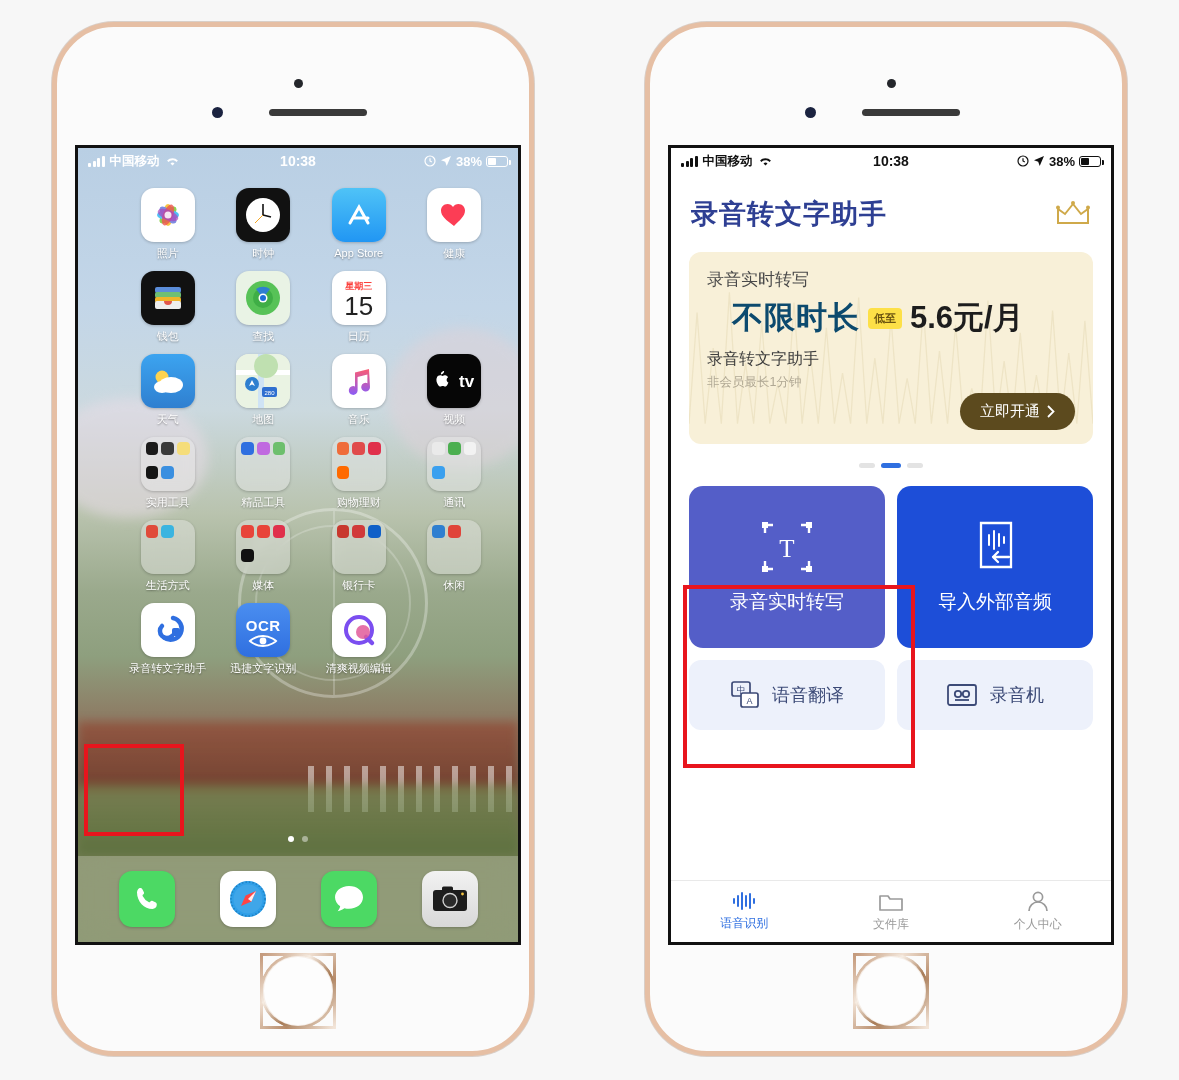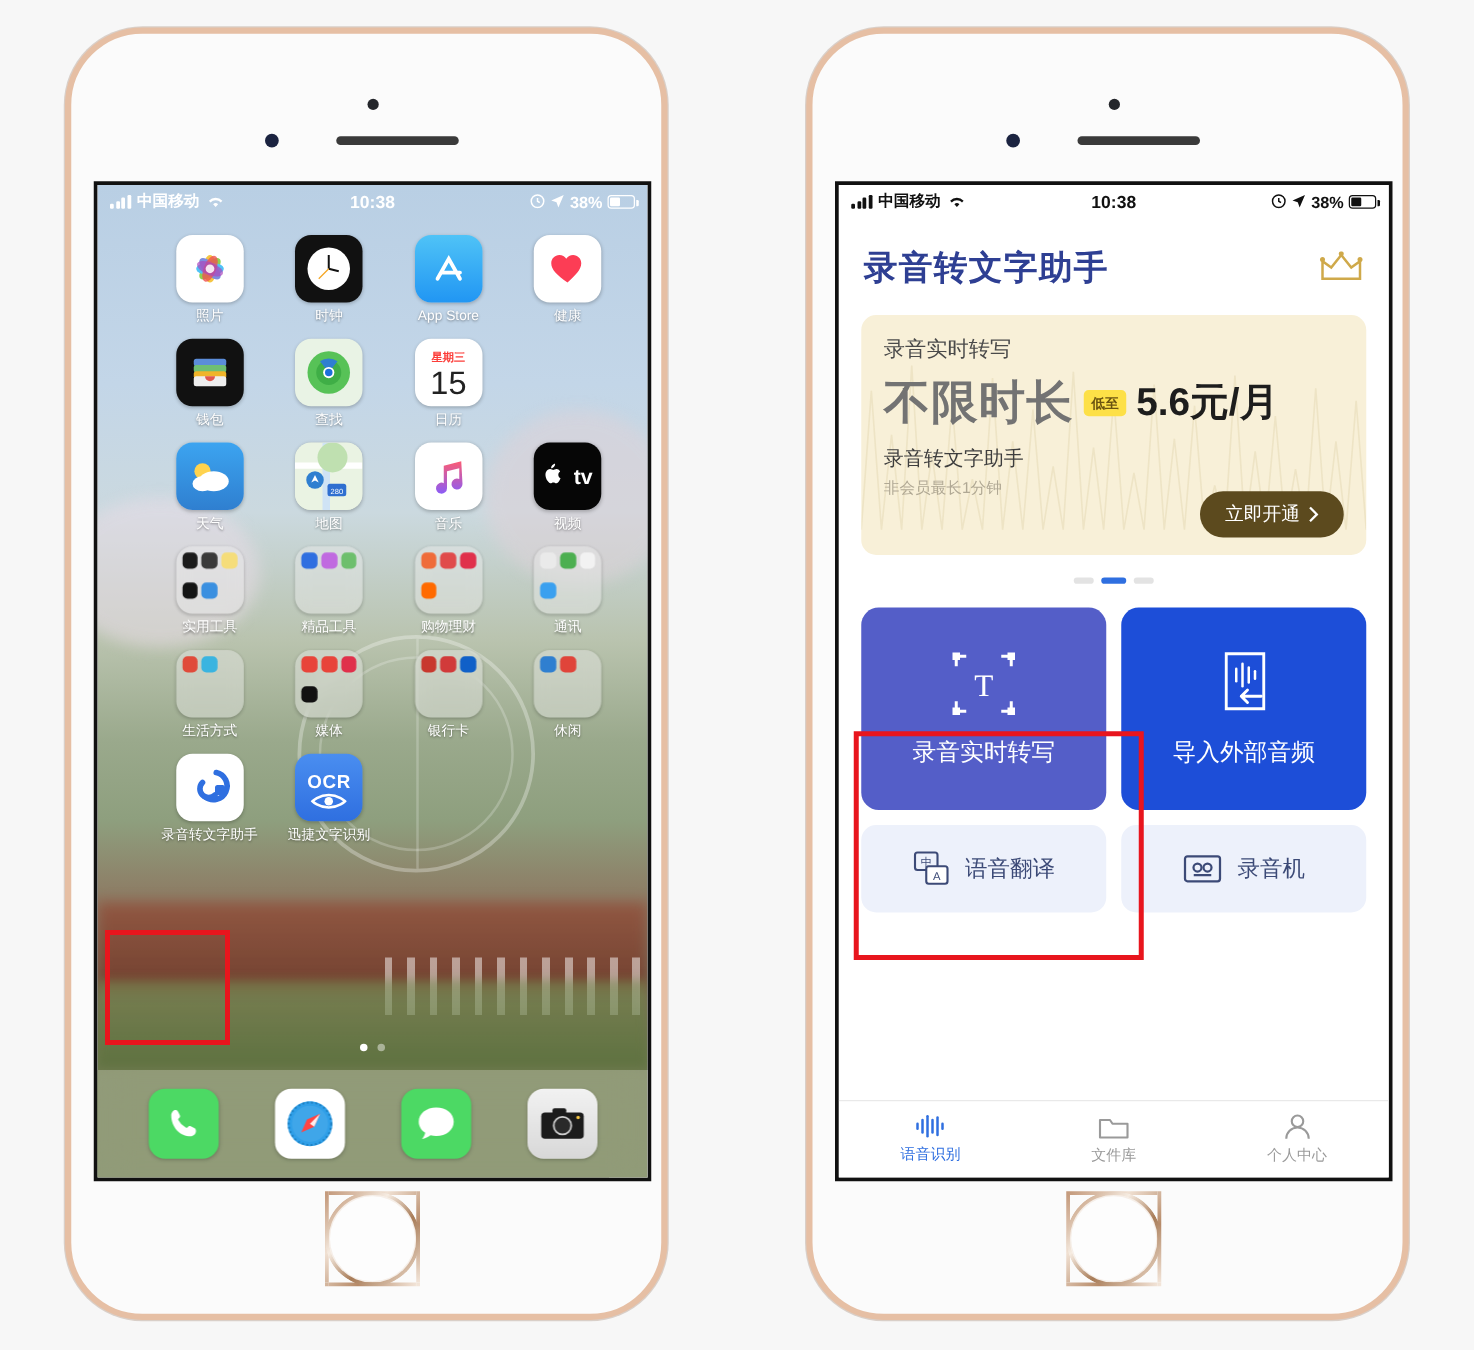--- a/index.html
+++ b/index.html
@@ -138,21 +138,21 @@
   .app-title { font-size: 27px; font-weight: bold; color:#2e3f93; letter-spacing:1px; }
   .crown { margin-left:auto; width:36px;height:26px; position:relative; }
 
   .banner {
     margin: 12px 18px 0; border-radius: 12px; padding: 16px 18px 14px;
     background: #f8f0d8; position: relative; overflow: hidden; height: 192px;
   }
   .wave { position:absolute; inset:0; opacity:.45; }
   .b-sub { font-size: 17px; color:#4a4a4a; position:relative; }
   .b-main { display:flex; align-items:center; gap:8px; margin-top:6px; position:relative; }
-  .b-big { font-size: 37px; font-weight: bold; color:#737373; letter-spacing:1px; }
+  .b-big { font-size: 31px; font-weight: bold; color:#0c4a6e; letter-spacing:1px;margin-left:25px; }
   .b-badge { background:#fde047; color:#6b5410; font-size:11px; font-weight:bold;
              padding:3px 6px; border-radius:4px; }
   .b-price { font-size: 31px; font-weight: bold; color:#1d1d1d; }
   .b-line1 { font-size: 16px; color:#3e3e3e; margin-top:10px; position:relative; }
   .b-line2 { font-size: 12.5px; color:#b0a894; margin-top:4px; position:relative; }
   .b-cta { position:absolute; right:18px; bottom:14px; background:#5c4a1e; color:#fff;
            font-size:15px; padding:9px 20px; border-radius:20px; display:flex;
            align-items:center; gap:7px;text-align:center; }
   .carousel-dots { text-align:center; margin-top:10px; }
   .carousel-dots i { display:inline-block; width:16px;height:5px;border-radius:3px;
@@ -482,20 +482,30 @@
             </div>
             <div class="app">
               <div class="app-icon" style="background:linear-gradient(180deg,#4a8ef0,#2f6fe0);flex-direction:column">
                 <div style="color:#fff;font-size:15px;font-weight:bold;letter-spacing:.5px;margin-top:4px">OCR</div>
                 <svg width="30" height="14" viewBox="0 0 30 14">
                     <path d="M2 7s5-5 13-5 13 5 13 5-5 5-13 5S2 7 2 7z" fill="none" stroke="#fff" stroke-width="2"></path>
                     <circle cx="15" cy="7" r="3.4" fill="#fff"></circle>
                   </svg>
               </div>
               <div class="app-label">迅捷文字识别</div>
+            </div>
+            <div class="app">
+              <div class="app-icon" style="background:#fff">
+                <svg width="38" height="38" viewBox="0 0 38 38">
+                  <circle cx="19" cy="19" r="13" fill="none" stroke="#7b4ef0" stroke-width="4"></circle>
+                  <path d="M26 26l6 6" stroke="#7b4ef0" stroke-width="4.5" stroke-linecap="round"></path>
+                  <circle cx="23" cy="21" r="7" fill="#e05a9a" opacity=".85"></circle>
+                </svg>
+              </div>
+              <div class="app-label">清爽视频编辑</div>
             </div>
             <div class="app"></div>
           </div>
         </div>
 
         <div class="page-dots">
           <i class="on"></i><i></i>
         </div>
 
         <div class="dock">

